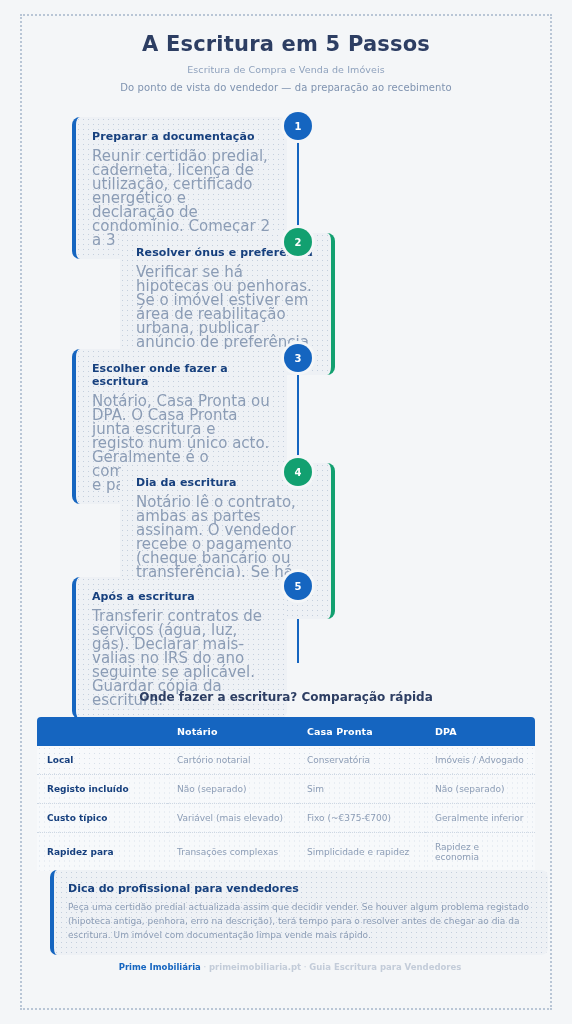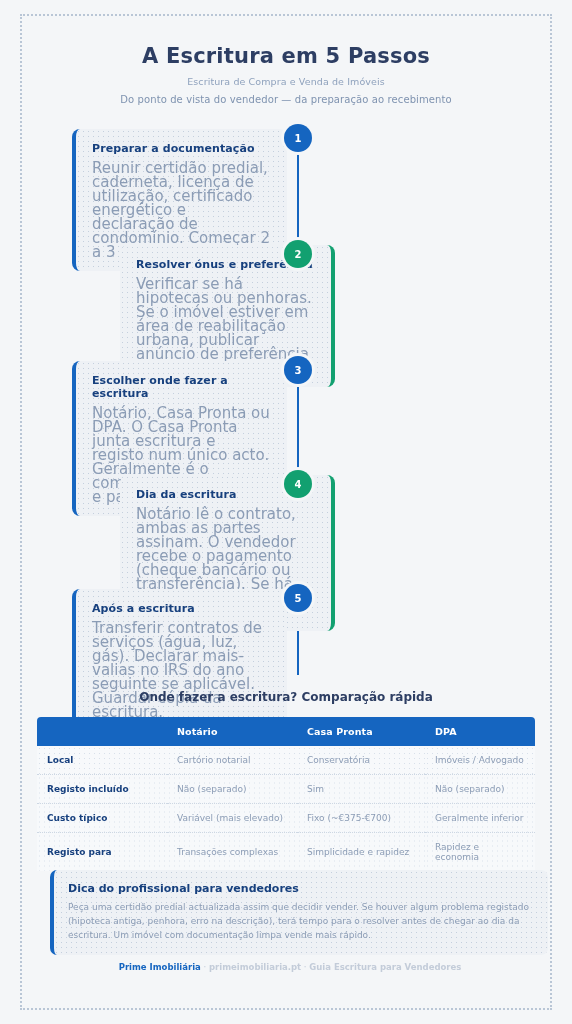--- a/index.html
+++ b/index.html
@@ -25,21 +25,21 @@
     border-bottom: 2px dotted #b9c6d6;
     box-sizing: border-box;
     pointer-events: none;
   }
   .sheet {
     position: absolute;
     left: 0; top: 0;
     width: 572px; height: 1024px;
   }
   
-  .header { text-align: center; padding-top: 44px; }
+  .header { text-align: center; padding-top: 32px; }
   .title {
     font-size: 21px;
     font-weight: bold;
     color: #2d3e63;
     letter-spacing: 0.2px;
   }
   .subtitle {
     font-size: 9.5px;
     color: #8fa2bd;
     margin-top: 8px;
@@ -265,21 +265,21 @@
           <td>Sim</td>
           <td>Não (separado)</td>
         </tr>
         <tr>
           <td class="rowhead">Custo típico</td>
           <td>Variável (mais elevado)</td>
           <td>Fixo (~€375-€700)</td>
           <td>Geralmente inferior</td>
         </tr>
         <tr>
-          <td class="rowhead">Registo para</td>
+          <td class="rowhead">Rapidez para</td>
           <td>Transações complexas</td>
           <td>Simplicidade e rapidez</td>
           <td>Rapidez e economia</td>
         </tr>
       </tbody>
     </table>
   </div>
 
   <div class="tip">
     <div class="tip-title">Dica do profissional para vendedores</div>

